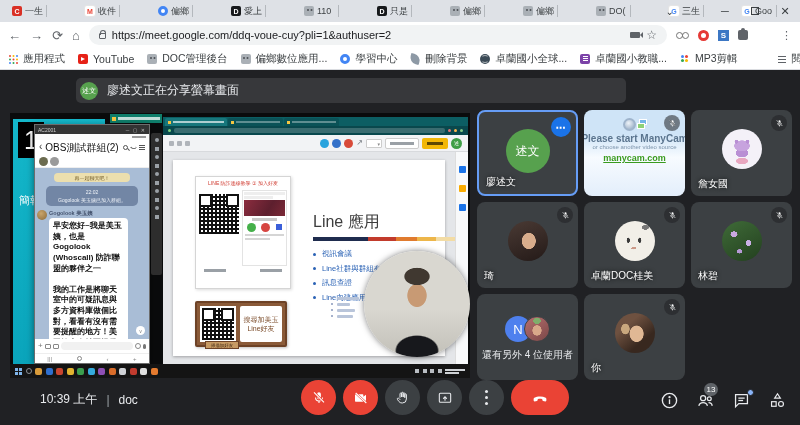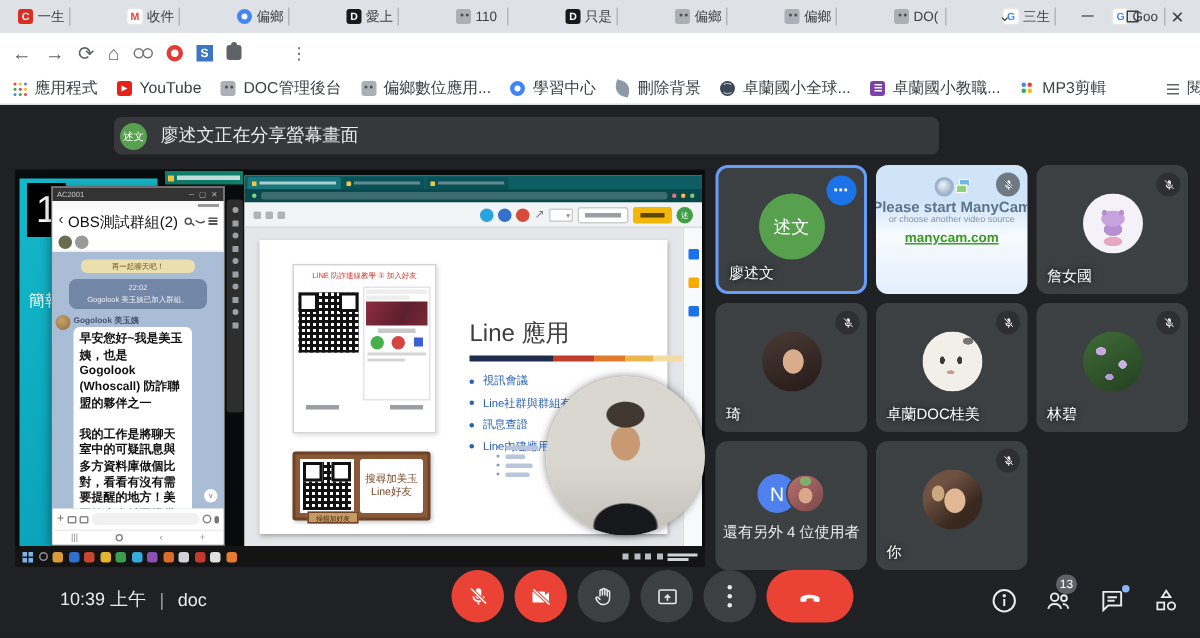--- a/index.html
+++ b/index.html
@@ -435,20 +435,26 @@
       </span>
     <span class="wbtn">✕</span>
   </div>
 </div>
 
 <div class="toolbar">
   <span class="navic">←</span>
   <span class="navic">→</span>
   <span class="navic">⟳</span>
   <span class="navic">⌂</span>
+  <div class="omni">
+    <span class="ic-lock"></span>
+    <span class="omni-url">https://meet.google.com/ddq-voue-cuy?pli=1&amp;authuser=2</span>
+    <span class="ic-vidcam"></span>
+    <span class="ic-star">☆</span>
+  </div>
   <div class="extrow">
     <span class="ext-glasses"></span>
     <span class="ext-o"></span>
     <span class="ext-s">S</span>
     <span class="ext-puzzle"></span>
     <span class="ext-avatar"></span>
     <span class="ext-dots">⋮</span>
   </div>
 </div>
 

